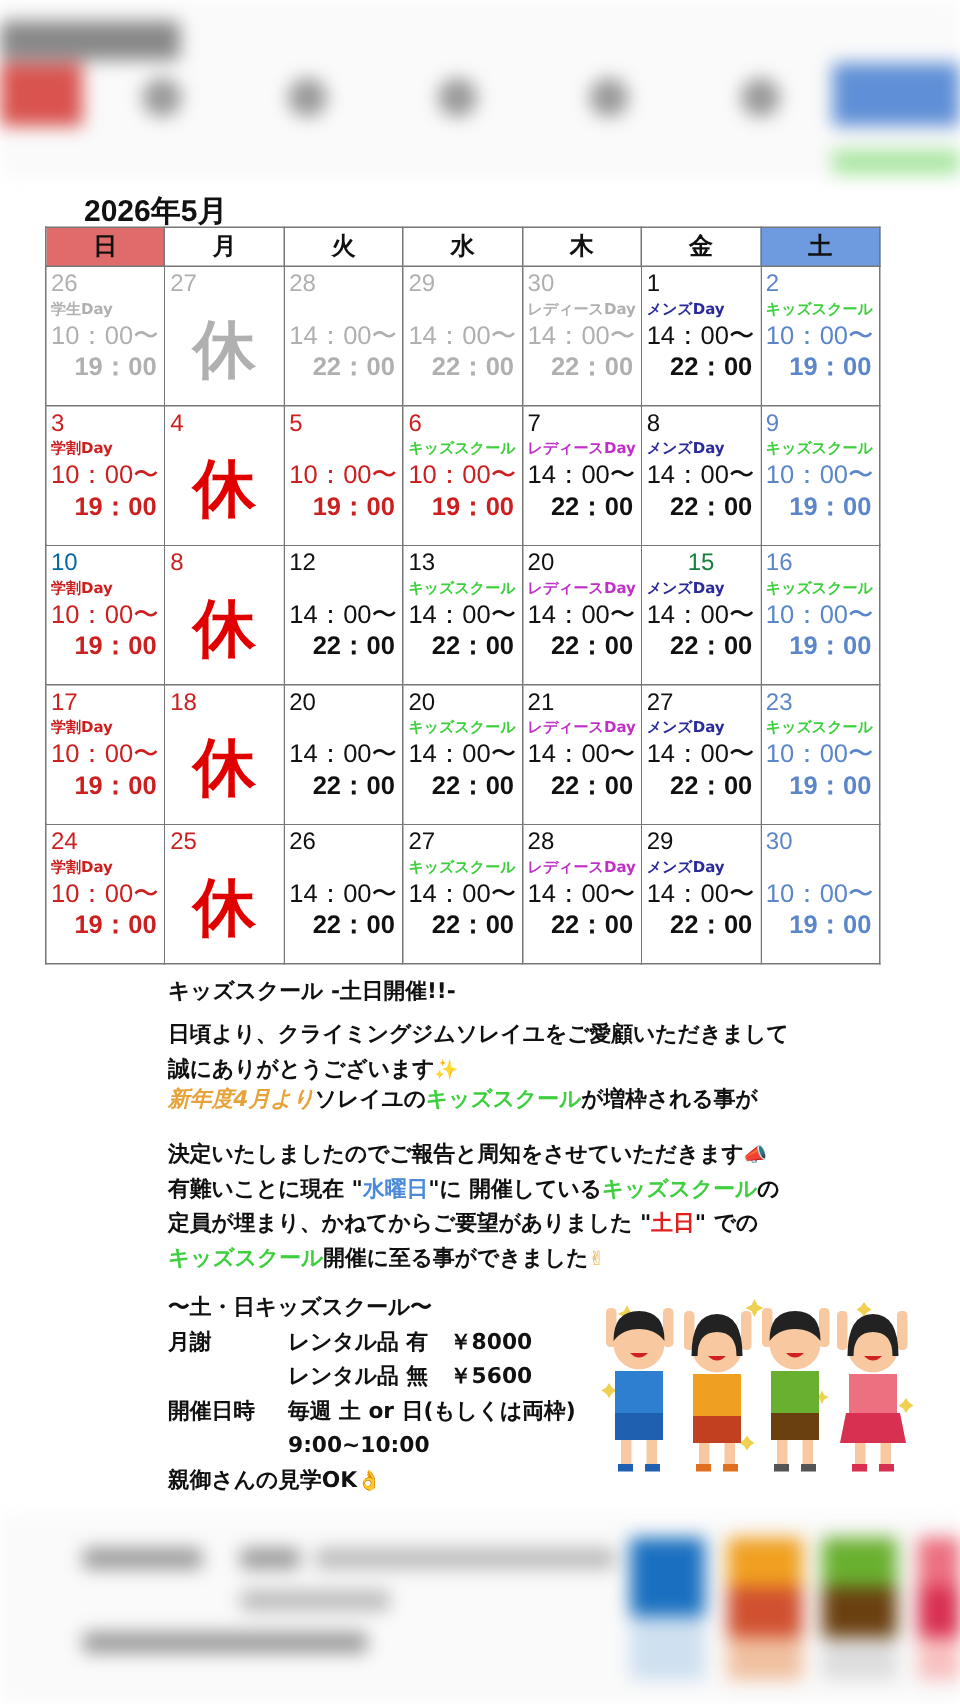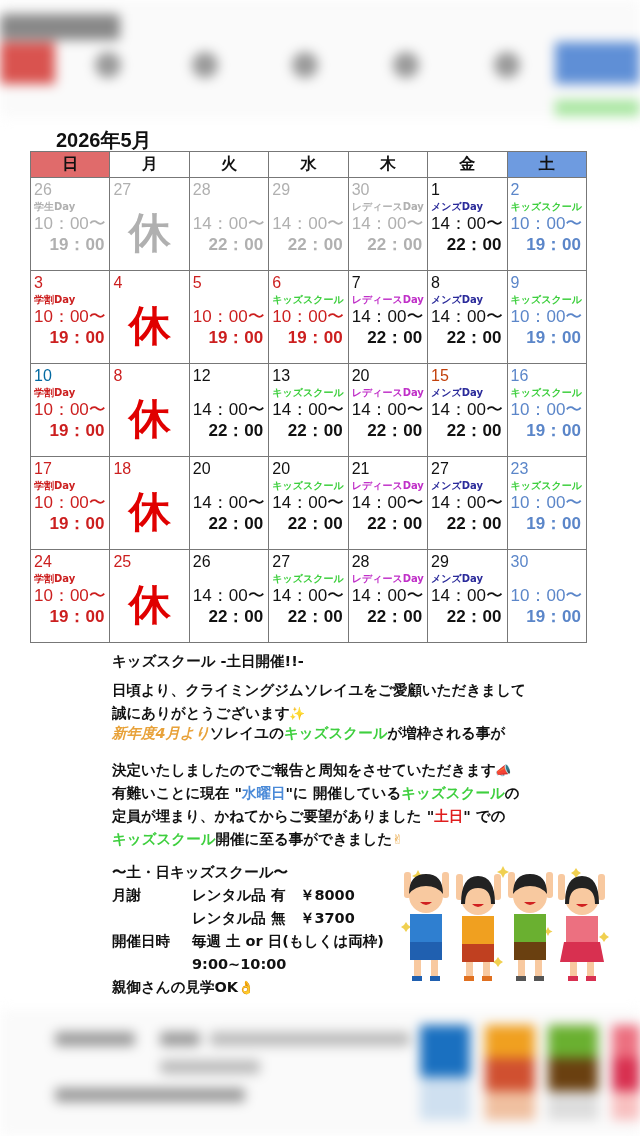--- a/index.html
+++ b/index.html
@@ -183,21 +183,21 @@
           <div class="time1" style="color: rgb(17, 17, 17);">14：00〜</div>
           <div class="time2" style="color: rgb(17, 17, 17);">22：00</div>
         </td>
         <td>
           <div class="daynum" style="color: rgb(17, 17, 17);">20</div>
           <div class="tag" style="color: rgb(192, 48, 200);">レディースDay</div>
           <div class="time1" style="color: rgb(17, 17, 17);">14：00〜</div>
           <div class="time2" style="color: rgb(17, 17, 17);">22：00</div>
         </td>
         <td>
-          <div class="daynum" style="color: #c2410c;">15</div>
+          <div class="daynum" style="color: #15803d; text-align: center;">15</div>
           <div class="tag" style="color: rgb(42, 42, 154);">メンズDay</div>
           <div class="time1" style="color: rgb(17, 17, 17);">14：00〜</div>
           <div class="time2" style="color: rgb(17, 17, 17);">22：00</div>
         </td>
         <td>
           <div class="daynum" style="color: rgb(91, 134, 201);">16</div>
           <div class="tag" style="color: rgb(62, 207, 62);">キッズスクール</div>
           <div class="time1" style="color: rgb(91, 134, 201);">10：00〜</div>
           <div class="time2" style="color: rgb(91, 134, 201);">19：00</div>
         </td>
@@ -310,21 +310,21 @@
 </div>
 <div class="text" style="top:829px;">
   <span class="green">キッズスクール</span><span>開催に至る事ができました</span><span class="emoji" style="color:#e8a23a">✌</span>
 </div>
 
 <div class="text" style="top:862px;">〜土・日キッズスクール〜</div>
 <div class="fee-row" style="top:884px;">
   <span class="lbl">月謝</span><span>レンタル品 有　￥8000</span>
 </div>
 <div class="fee-row" style="top:907px;">
-  <span class="lbl"></span><span>レンタル品 無　￥3700</span>
+  <span class="lbl"></span><span>レンタル品 無　￥5600</span>
 </div>
 <div class="fee-row" style="top:930px;">
   <span class="lbl">開催日時</span><span>毎週  土 or 日(もしくは両枠)</span>
 </div>
 <div class="fee-row" style="top:953px;">
   <span class="lbl"></span><span>9:00~10:00</span>
 </div>
 <div class="fee-row" style="top:976px;">
   <span>親御さんの見学OK</span><span class="emoji" style="color:#e8b040">👌</span>
 </div>

